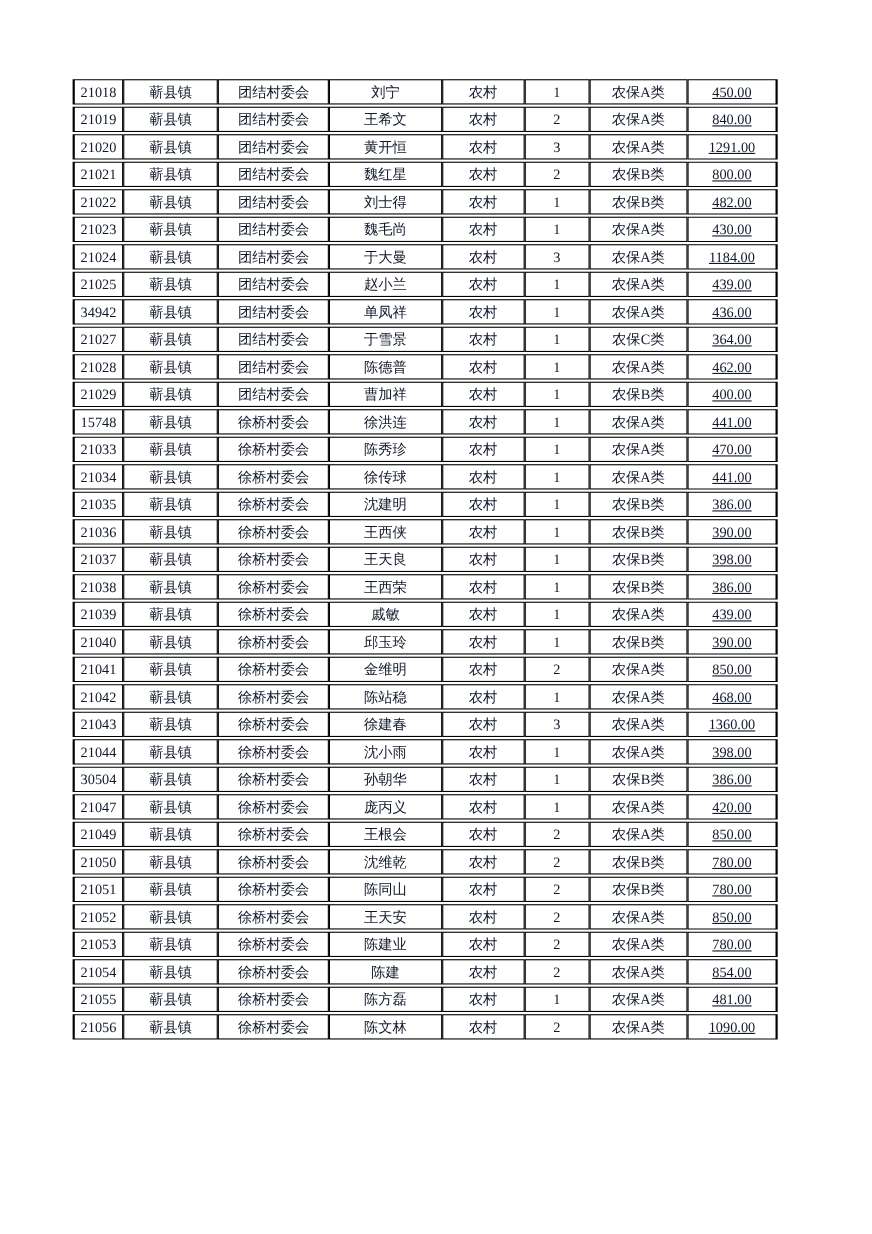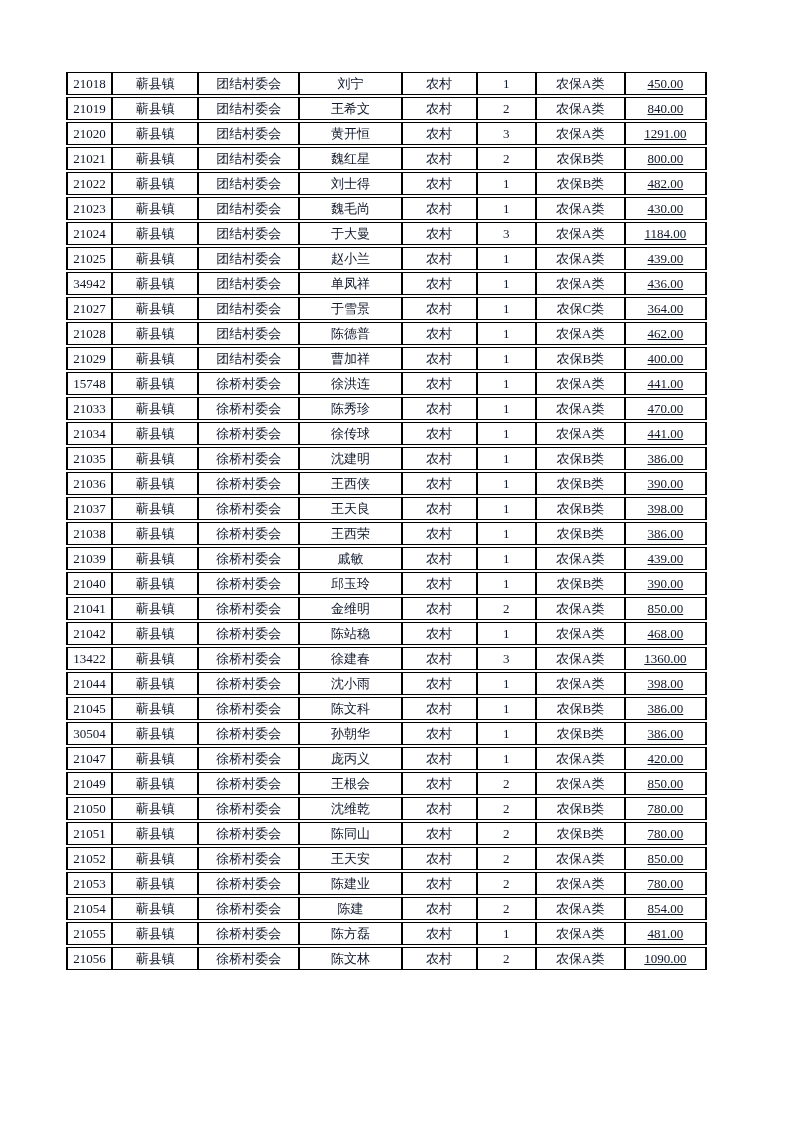--- a/index.html
+++ b/index.html
@@ -281,48 +281,38 @@
           <td>21042</td>
           <td>蕲县镇</td>
           <td>徐桥村委会</td>
           <td>陈站稳</td>
           <td>农村</td>
           <td>1</td>
           <td>农保A类</td>
           <td>468.00</td>
         </tr>
         <tr>
-          <td>13422</td>
+          <td>21043</td>
           <td>蕲县镇</td>
           <td>徐桥村委会</td>
           <td>徐建春</td>
           <td>农村</td>
           <td>3</td>
           <td>农保A类</td>
           <td>1360.00</td>
         </tr>
         <tr>
           <td>21044</td>
           <td>蕲县镇</td>
           <td>徐桥村委会</td>
           <td>沈小雨</td>
           <td>农村</td>
           <td>1</td>
           <td>农保A类</td>
           <td>398.00</td>
-        </tr>
-        <tr>
-          <td>21045</td>
-          <td>蕲县镇</td>
-          <td>徐桥村委会</td>
-          <td>陈文科</td>
-          <td>农村</td>
-          <td>1</td>
-          <td>农保B类</td>
-          <td>386.00</td>
         </tr>
         <tr>
           <td>30504</td>
           <td>蕲县镇</td>
           <td>徐桥村委会</td>
           <td>孙朝华</td>
           <td>农村</td>
           <td>1</td>
           <td>农保B类</td>
           <td>386.00</td>

